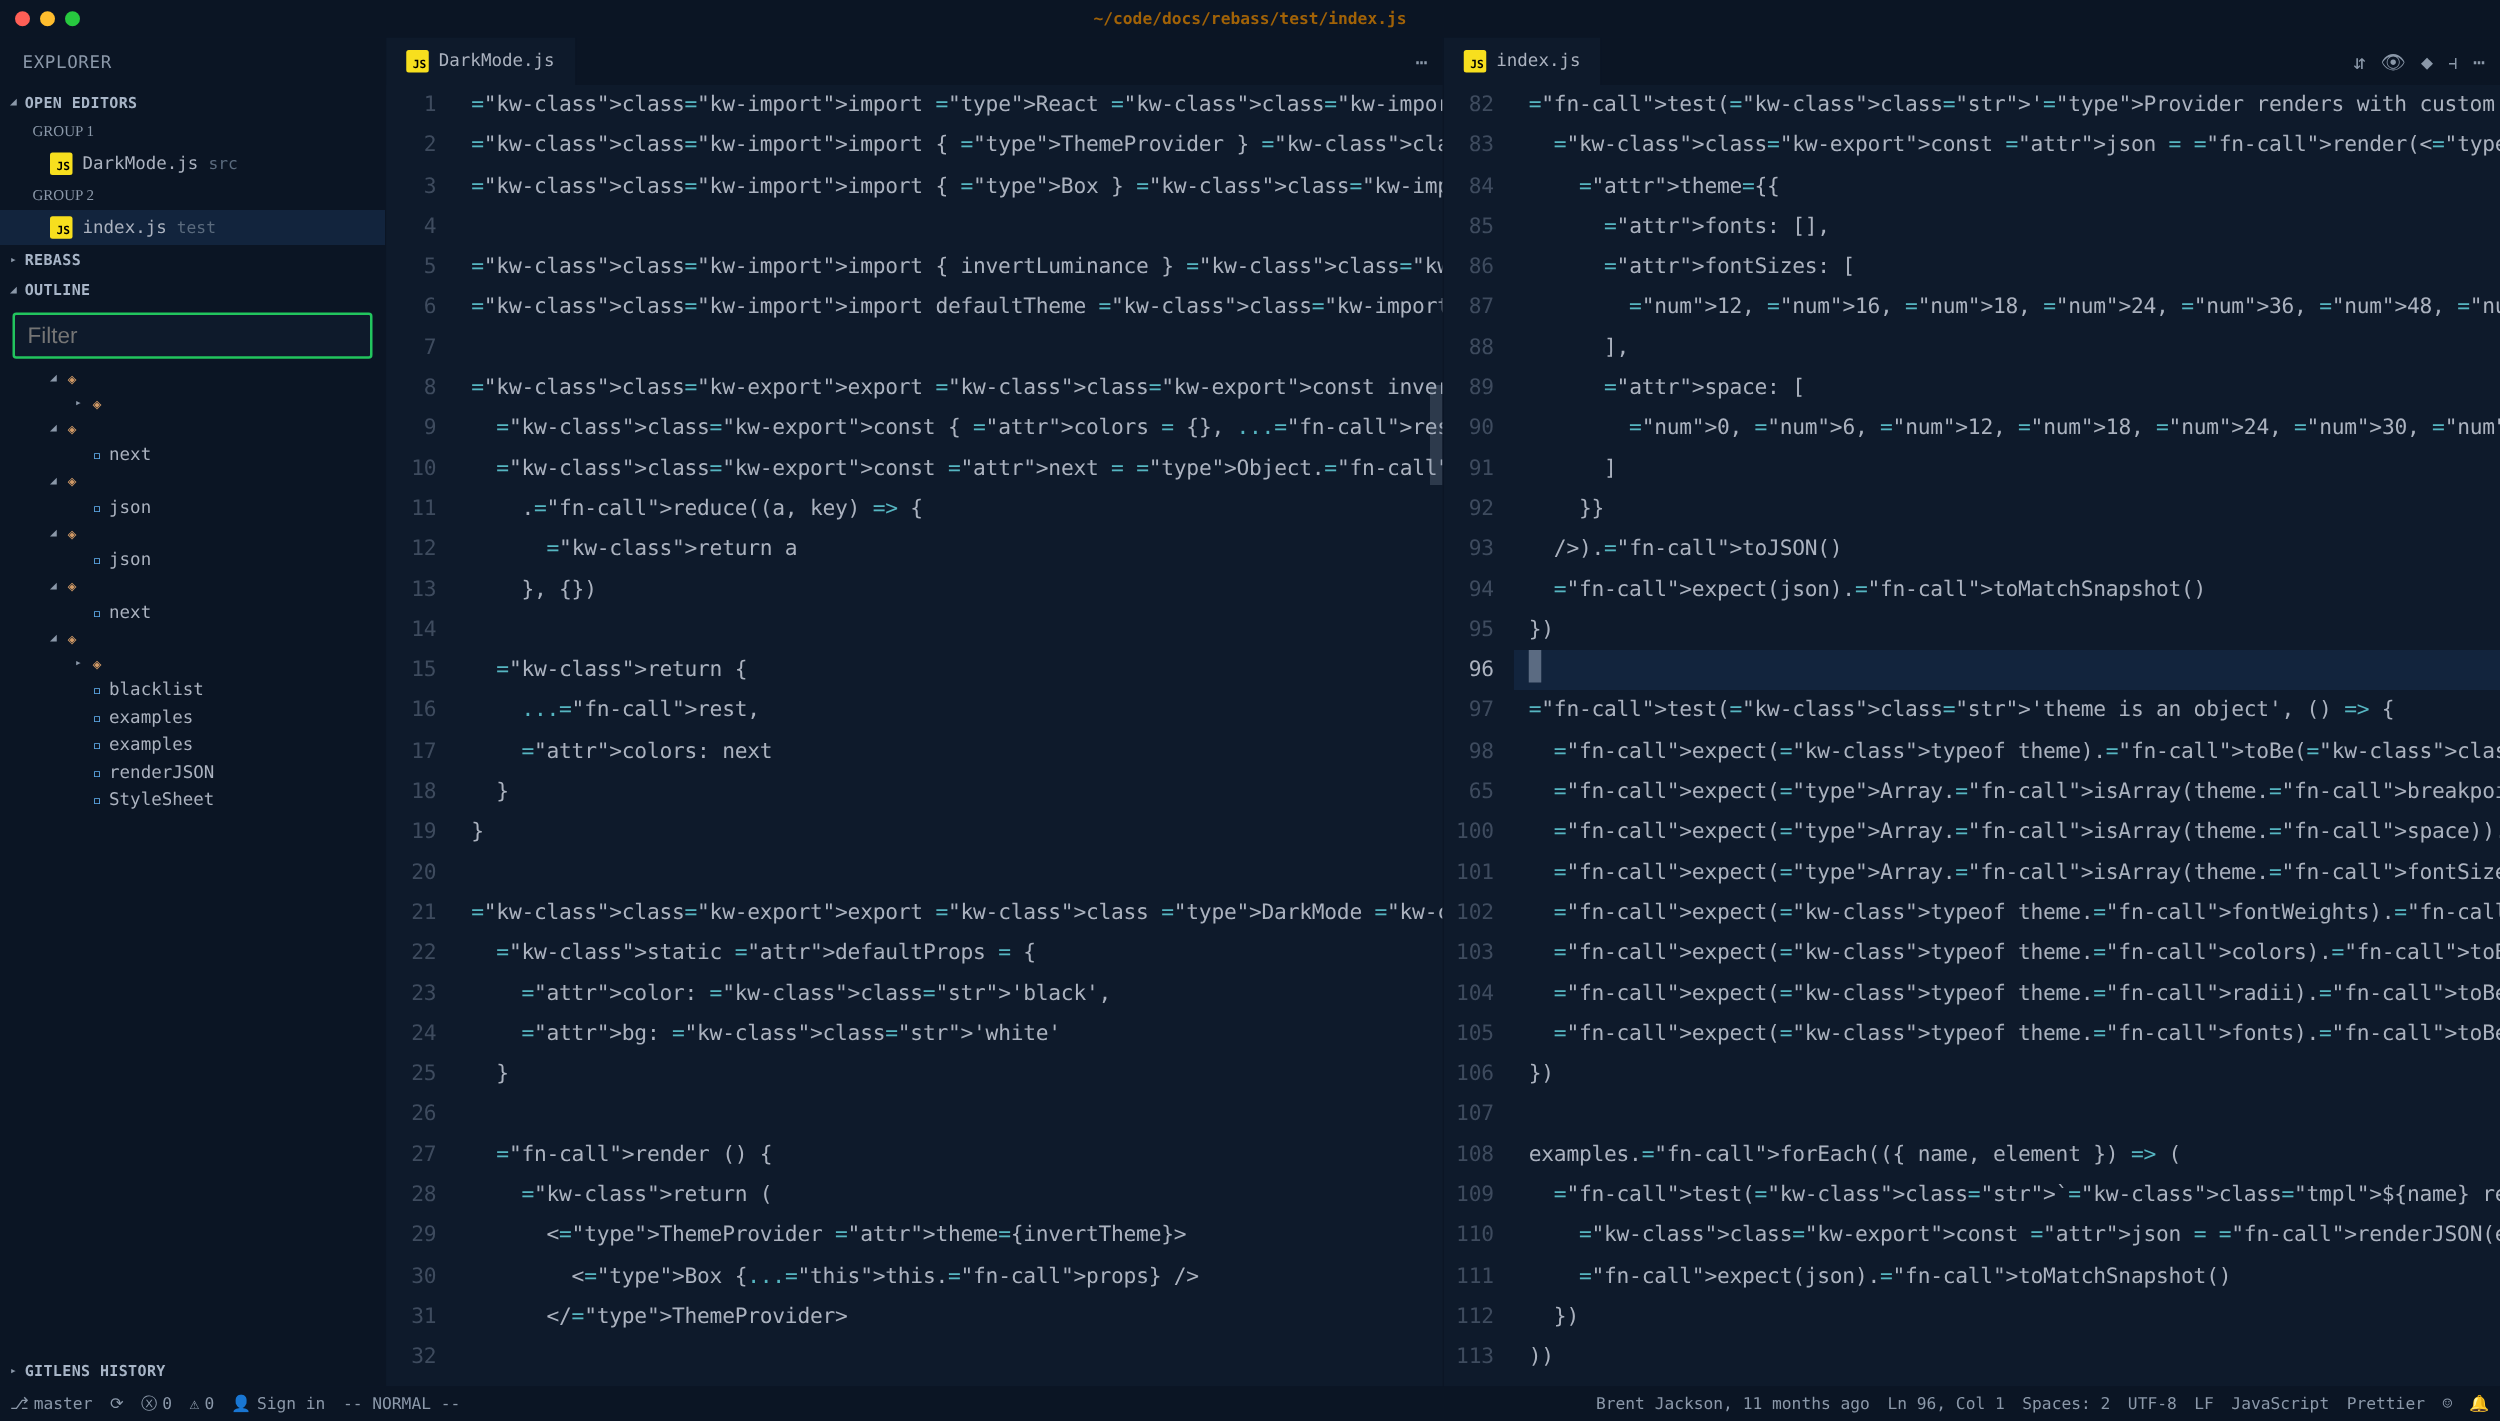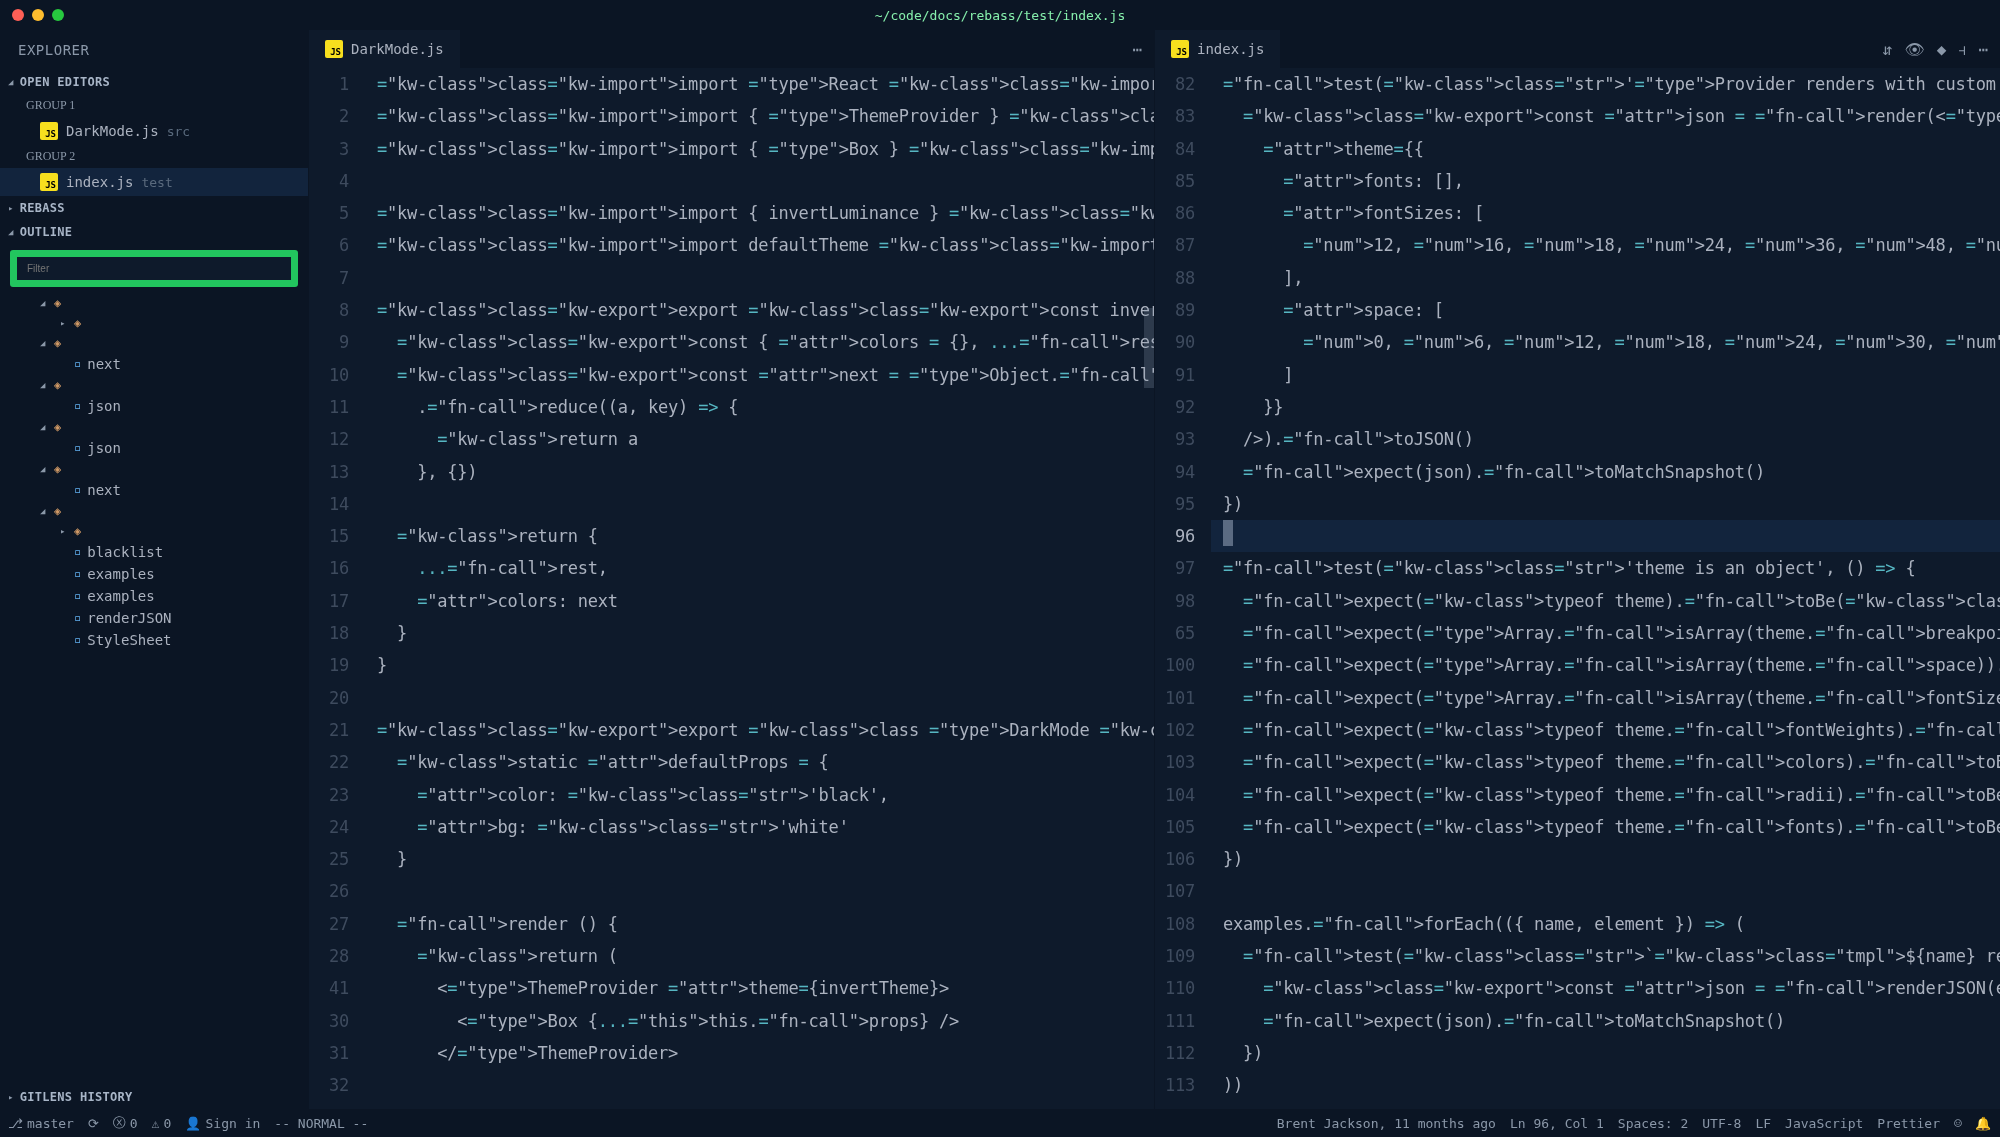--- a/index.html
+++ b/index.html
@@ -24,22 +24,23 @@
 }
 .traffic-lights { display: flex; gap: 8px; }
 .traffic-light { width: 12px; height: 12px; border-radius: 50%; }
 .tl-close { background: #ff5f56; }
 .tl-min { background: #ffbd2e; }
 .tl-max { background: #27c93f; }
 .titlebar-title {
   position: absolute;
   left: 50%;
   transform: translateX(-50%);
-  color: #86efac;
+  color: #a16207;
   font-size: 13px;
+  font-weight: bold;
 }
 .main-area { flex: 1; display: flex; min-height: 0; }
 .sidebar { width: 308px; background: #0b1524; display: flex; flex-direction: column; }
 .sidebar-title {
   padding: 12px 18px;
   color: #8b98a9;
   font-size: 14px;
   letter-spacing: 0.5px;
 }
 .section-header {
@@ -74,23 +75,23 @@
   justify-content: flex-end;
   padding: 1px 2px;
   margin-right: 8px;
   border-radius: 2px;
 }
 .file-dir { color: #5a6a7d; margin-left: 8px; font-size: 13px; }
 .filter-box {
   margin: 6px 10px;
   padding: 6px 10px;
   background: #0e1a2b;
-  border: 7px solid #22c55e;
+  border: 2px solid #22c55e;
   color: #86efac;
-  font-size: 10px;
+  font-size: 18px;
   border-radius: 3px;
   width: calc(100% - 20px);
 }
 .outline-item {
   display: flex;
   align-items: center;
   padding: 3px 10px;
   color: #abb2bf;
   font-size: 14px;
   cursor: pointer;
@@ -341,21 +342,21 @@
             <div class="ln">19</div>
             <div class="ln">20</div>
             <div class="ln">21</div>
             <div class="ln">22</div>
             <div class="ln">23</div>
             <div class="ln">24</div>
             <div class="ln">25</div>
             <div class="ln">26</div>
             <div class="ln">27</div>
             <div class="ln">28</div>
-            <div class="ln">41</div>
+            <div class="ln">29</div>
             <div class="ln">30</div>
             <div class="ln">31</div>
             <div class="ln">32</div>
           </div>
         <div class="code" id="left-code">
             <div class="code-line"><span <span="" class<span="" class="op">=</span>"kw-class"&gt;class<span class="op">=</span>"kw-import"&gt;import <span class<span="" class="op">=</span>"type"&gt;React <span <span="" class<span="" class="op">=</span>"kw-class"&gt;class<span class="op">=</span>"kw-import"&gt;from "kw-class"&gt;class"str"&gt;'react'</div>
             <div class="code-line"><span <span="" class<span="" class="op">=</span>"kw-class"&gt;class<span class="op">=</span>"kw-import"&gt;import { <span class<span="" class="op">=</span>"type"&gt;ThemeProvider } <span <span="" class<span="" class="op">=</span>"kw-class"&gt;class"kw-import"&gt;from "kw-class"&gt;class"str"&gt;'styled-components'</div>
             <div class="code-line"><span <span="" class<span="" class="op">=</span>"kw-class"&gt;class<span class="op">=</span>"kw-import"&gt;import { <span class<span="" class="op">=</span>"type"&gt;Box } <span <span="" class<span="" class="op">=</span>"kw-class"&gt;class<span class="op">=</span>"kw-import"&gt;from "kw-class"&gt;class"str"&gt;'grid-styled'</div>
             <div class="code-line"></div>
             <div class="code-line"><span <span="" class<span="" class="op">=</span>"kw-class"&gt;class<span class="op">=</span>"kw-import"&gt;import { invertLuminance } <span <span="" class<span="" class="op">=</span>"kw-class"&gt;class<span class="op">=</span>"kw-import"&gt;from "kw-class"&gt;class"str"&gt;'./colors'</div>

